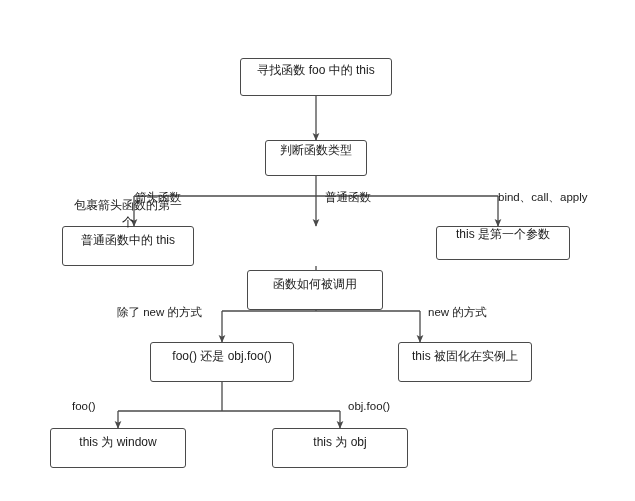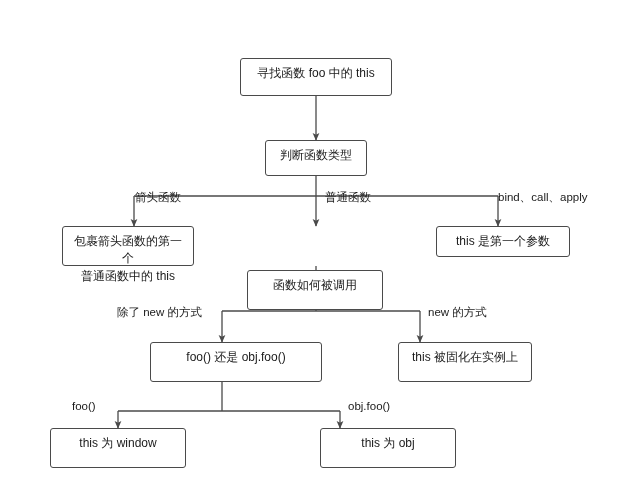--- a/index.html
+++ b/index.html
@@ -24,26 +24,26 @@
     pointer-events: none;
   }
   .node {
     position: absolute;
     box-sizing: border-box;
     border: 1px solid #4a4a4a;
     border-radius: 3px;
     background: #ffffff;
     color: #1a1a1a;
     display: flex;
-    align-items: flex-start;
+    align-items: flex-end;
     justify-content: center;
     text-align: center;
     font-size: 12px;
     line-height: 1.45;
-    padding: 6px 6px;
+    padding: 16px 6px;
   }
   .edge-label {
     position: absolute;
     font-size: 11.5px;
     color: #1a1a1a;
     white-space: nowrap;
   }
 </style>
 </head>
 <body>
@@ -92,33 +92,33 @@
   </div>
 
   <div class="node" style="left:247px; top:226px; width:136px; height:40px;margin-top:44px;">
     <span>函数如何被调用</span>
   </div>
 
   <div class="node" style="left:436px; top:226px; width:134px; height:31px;">
     <span>this 是第一个参数</span>
   </div>
 
-  <div class="node" style="left:150px; top:342px; width:172px; height:40px;">
+  <div class="node" style="left:150px; top:342px; width:144px; height:40px;">
     <span>foo() 还是 obj.foo()</span>
   </div>
 
   <div class="node" style="left:352px; top:342px; width:134px; height:40px;margin-left:46px;">
     <span>this 被固化在实例上</span>
   </div>
 
   <div class="node" style="left:50px; top:428px; width:136px; height:40px;">
     <span>this 为 window</span>
   </div>
 
-  <div class="node" style="left:272px; top:428px; width:136px; height:40px;margin-left:48px;">
+  <div class="node" style="left:272px; top:428px; width:136px; height:40px;">
     <span>this 为 obj</span>
   </div>
 
   <div class="edge-label" style="left:135px; top:190px;">
     <span>箭头函数</span>
   </div>
 
   <div class="edge-label" style="left:325px; top:190px;">
     <span>普通函数</span>
   </div>

